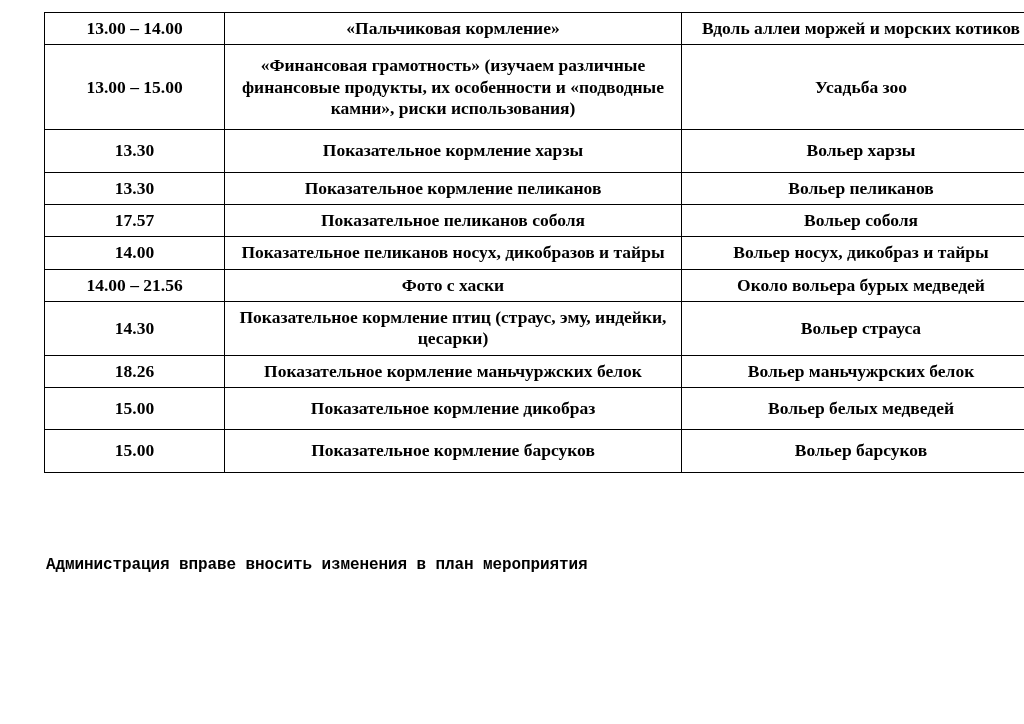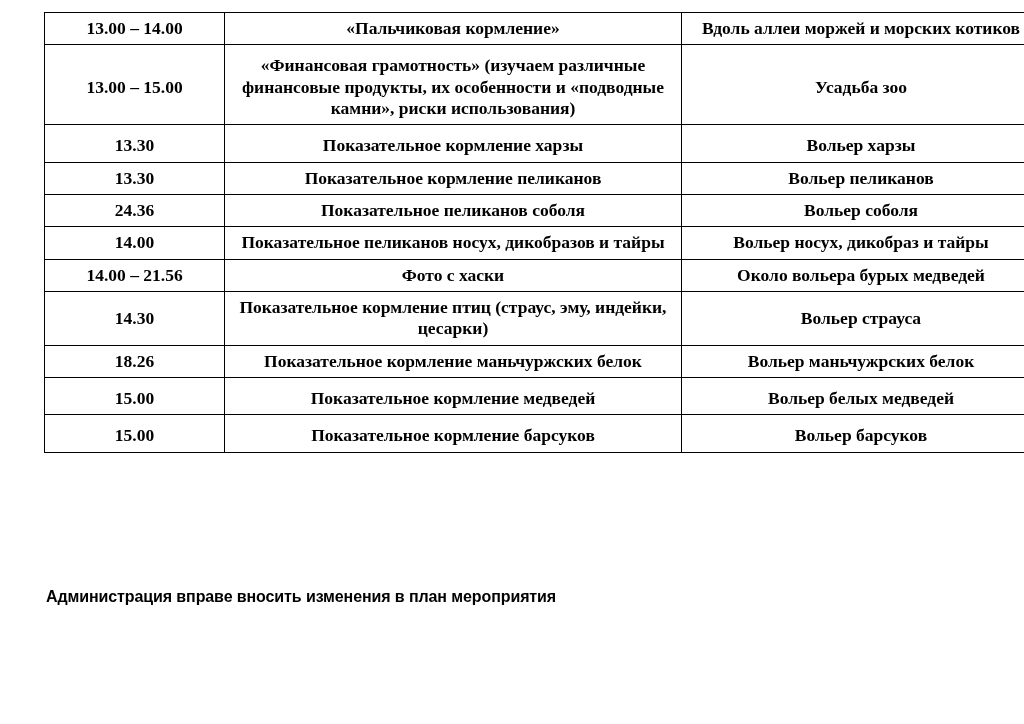--- a/index.html
+++ b/index.html
@@ -38,31 +38,30 @@
     font-size: 17.5px;
     line-height: 1.22;
     font-weight: bold;
   }
   .col-time   { width: 163px; }
   .col-event  { width: 440px; }
   .col-place  { width: 342px; }
 
   .bold td, td.bold { font-weight: bold; }
 
-  .pad-lg td { padding-top: 10px; }
+  .pad-lg td { padding-top: 10px; padding-bottom: 10px; }
 
   .note {
     position: absolute;
     left: 46px;
     top: 552px;
-    font-family: Liberation Sans, sans-serif;
+    font-family: Liberation Mono, monospace;
     font-weight: bold;
     font-size: 16px;
     letter-spacing: -0.1px;
-    margin-top: 32px;
   }
 </style>
 </head>
 <body>
 
 <div class="page">
 
   <table class="schedule-table">
     <tbody>
 
@@ -84,21 +83,21 @@
         <td class="col-place">Вольер харзы</td>
       </tr>
 
       <tr>
         <td class="col-time">13.30</td>
         <td class="col-event">Показательное кормление пеликанов</td>
         <td class="col-place">Вольер пеликанов</td>
       </tr>
 
       <tr>
-        <td class="col-time">24.36</td>
+        <td class="col-time">17.57</td>
         <td class="col-event">Показательное пеликанов соболя</td>
         <td class="col-place">Вольер соболя</td>
       </tr>
 
       <tr>
         <td class="col-time">14.00</td>
         <td class="col-event">Показательное пеликанов носух, дикобразов и тайры</td>
         <td class="col-place">Вольер носух, дикобраз и тайры</td>
       </tr>
 
@@ -115,21 +114,21 @@
       </tr>
 
       <tr>
         <td class="col-time">18.26</td>
         <td class="col-event">Показательное кормление маньчуржских белок</td>
         <td class="col-place">Вольер маньчужрских белок</td>
       </tr>
 
       <tr class="pad-lg">
         <td class="col-time">15.00</td>
-        <td class="col-event">Показательное кормление медведей</td>
+        <td class="col-event">Показательное кормление дикобраз</td>
         <td class="col-place">Вольер белых медведей</td>
       </tr>
 
       <tr class="pad-lg">
         <td class="col-time">15.00</td>
         <td class="col-event">Показательное кормление барсуков</td>
         <td class="col-place">Вольер барсуков</td>
       </tr>
 
     </tbody>

